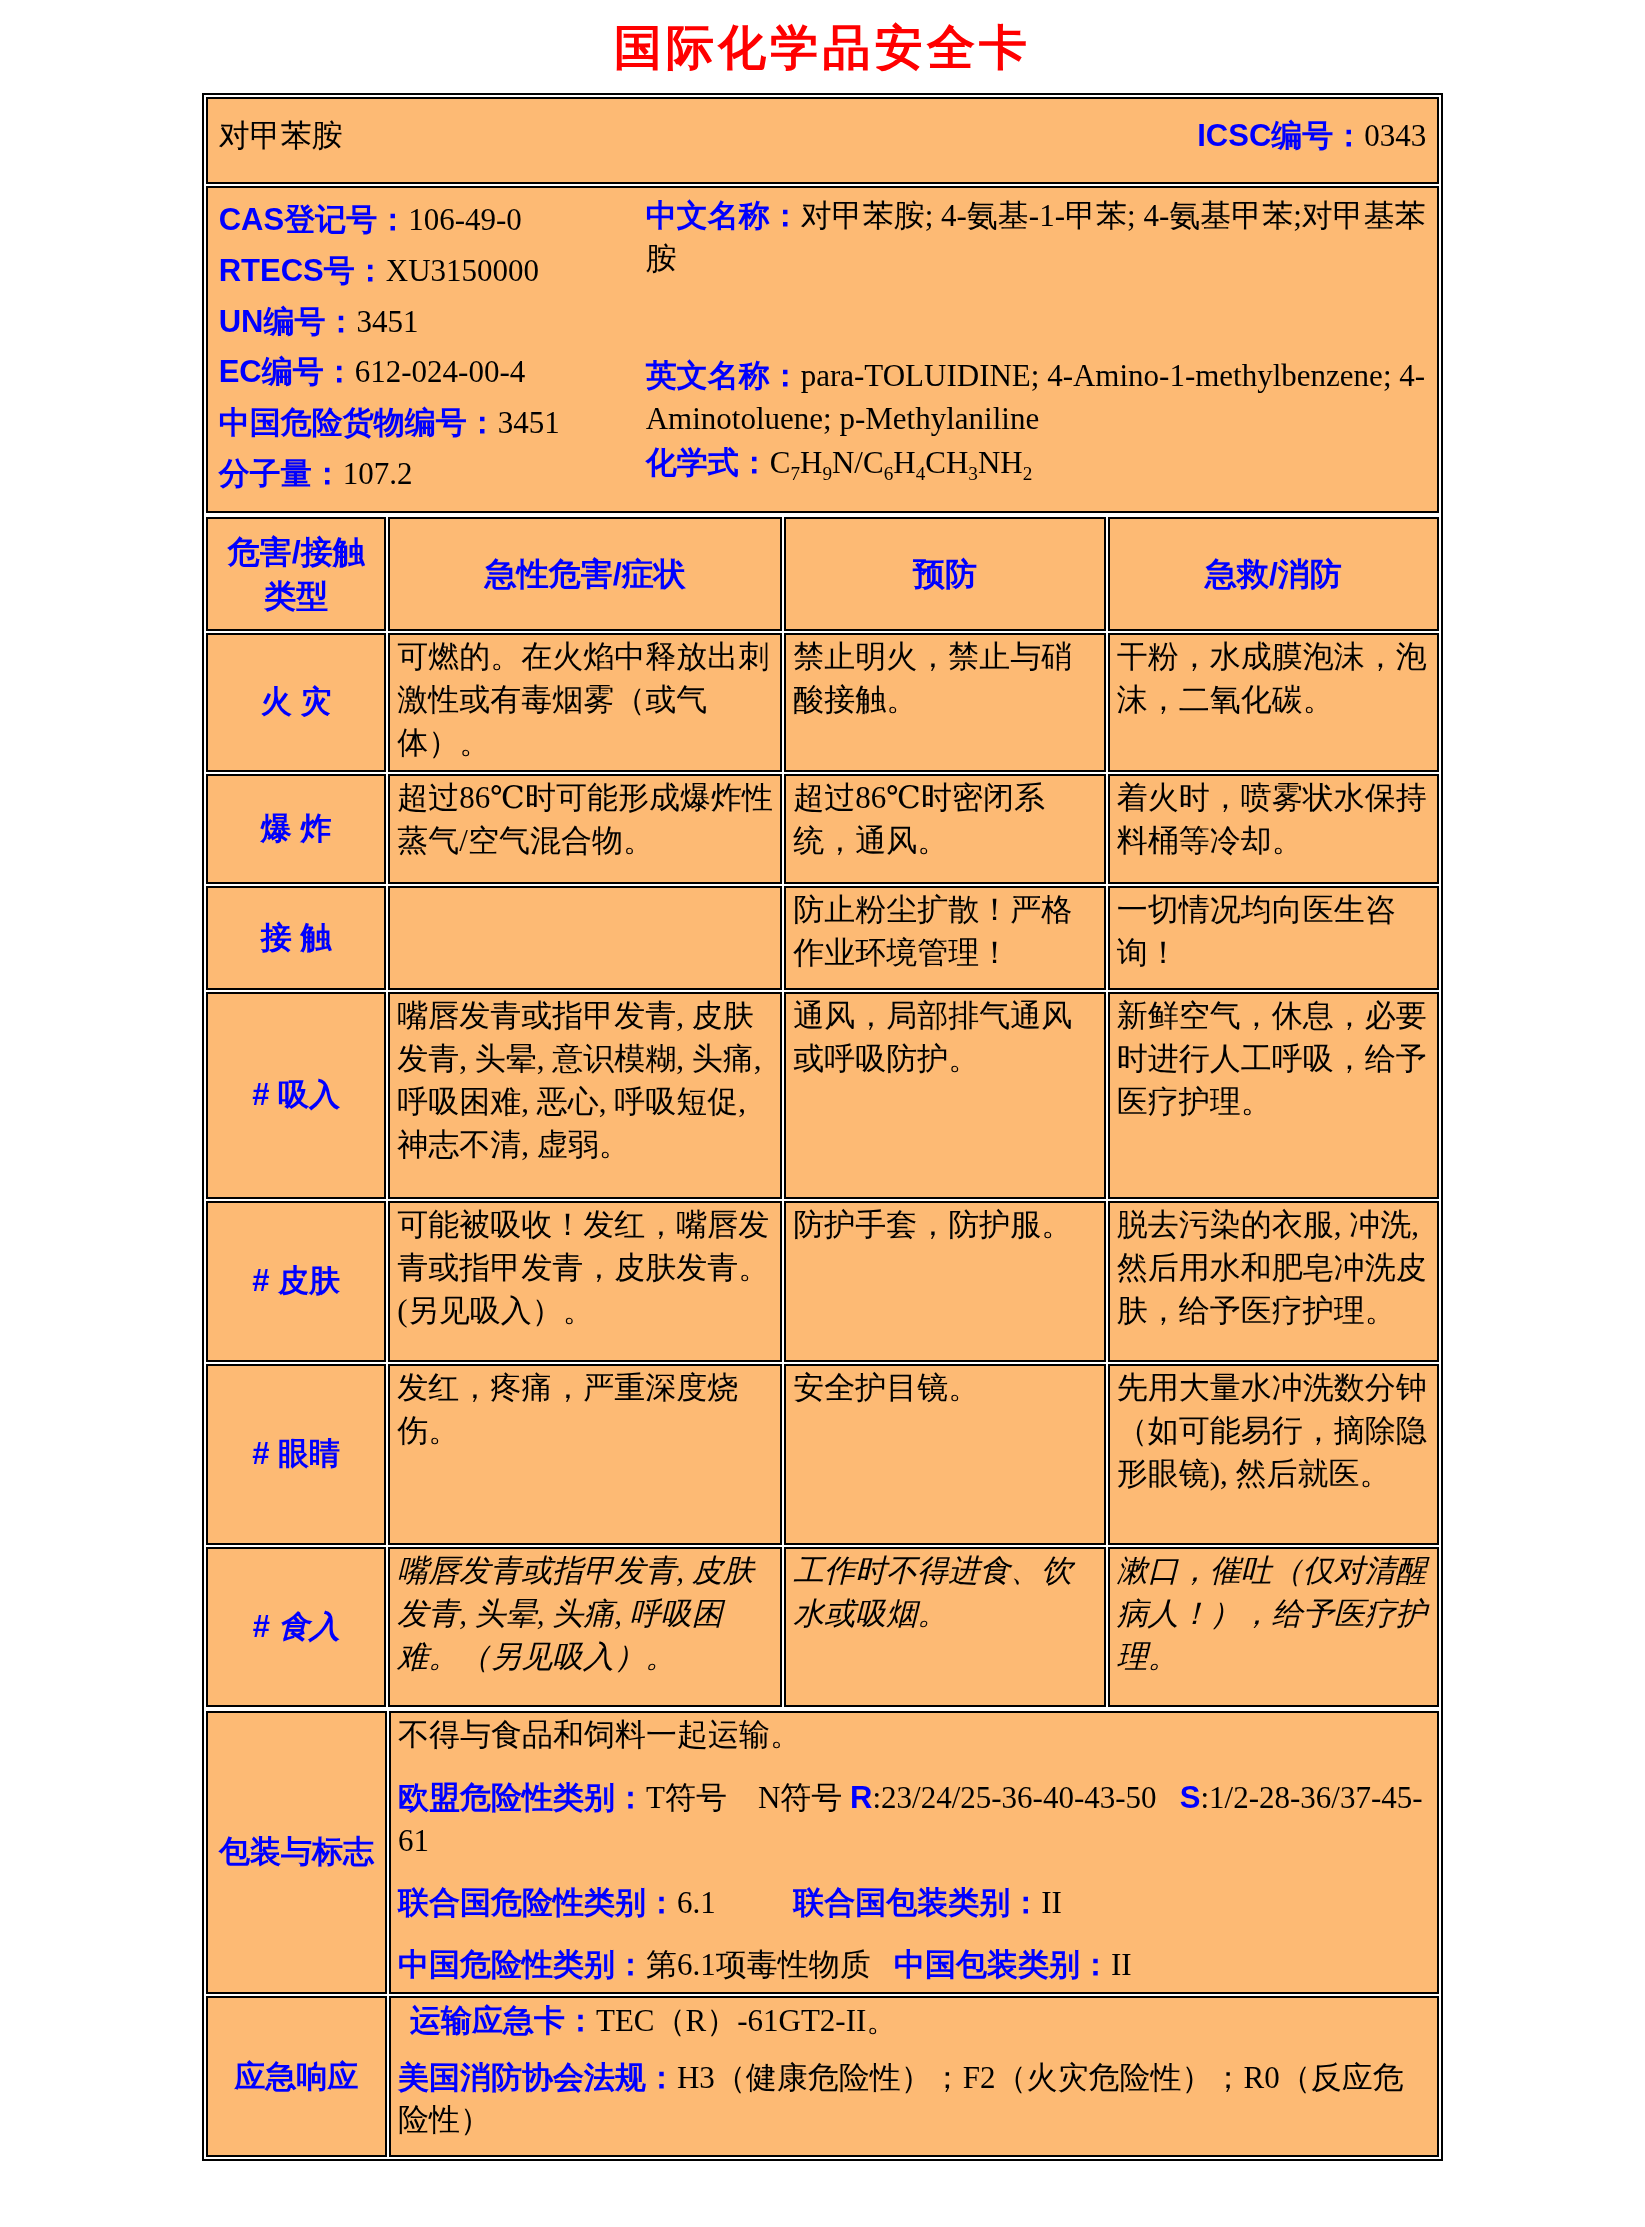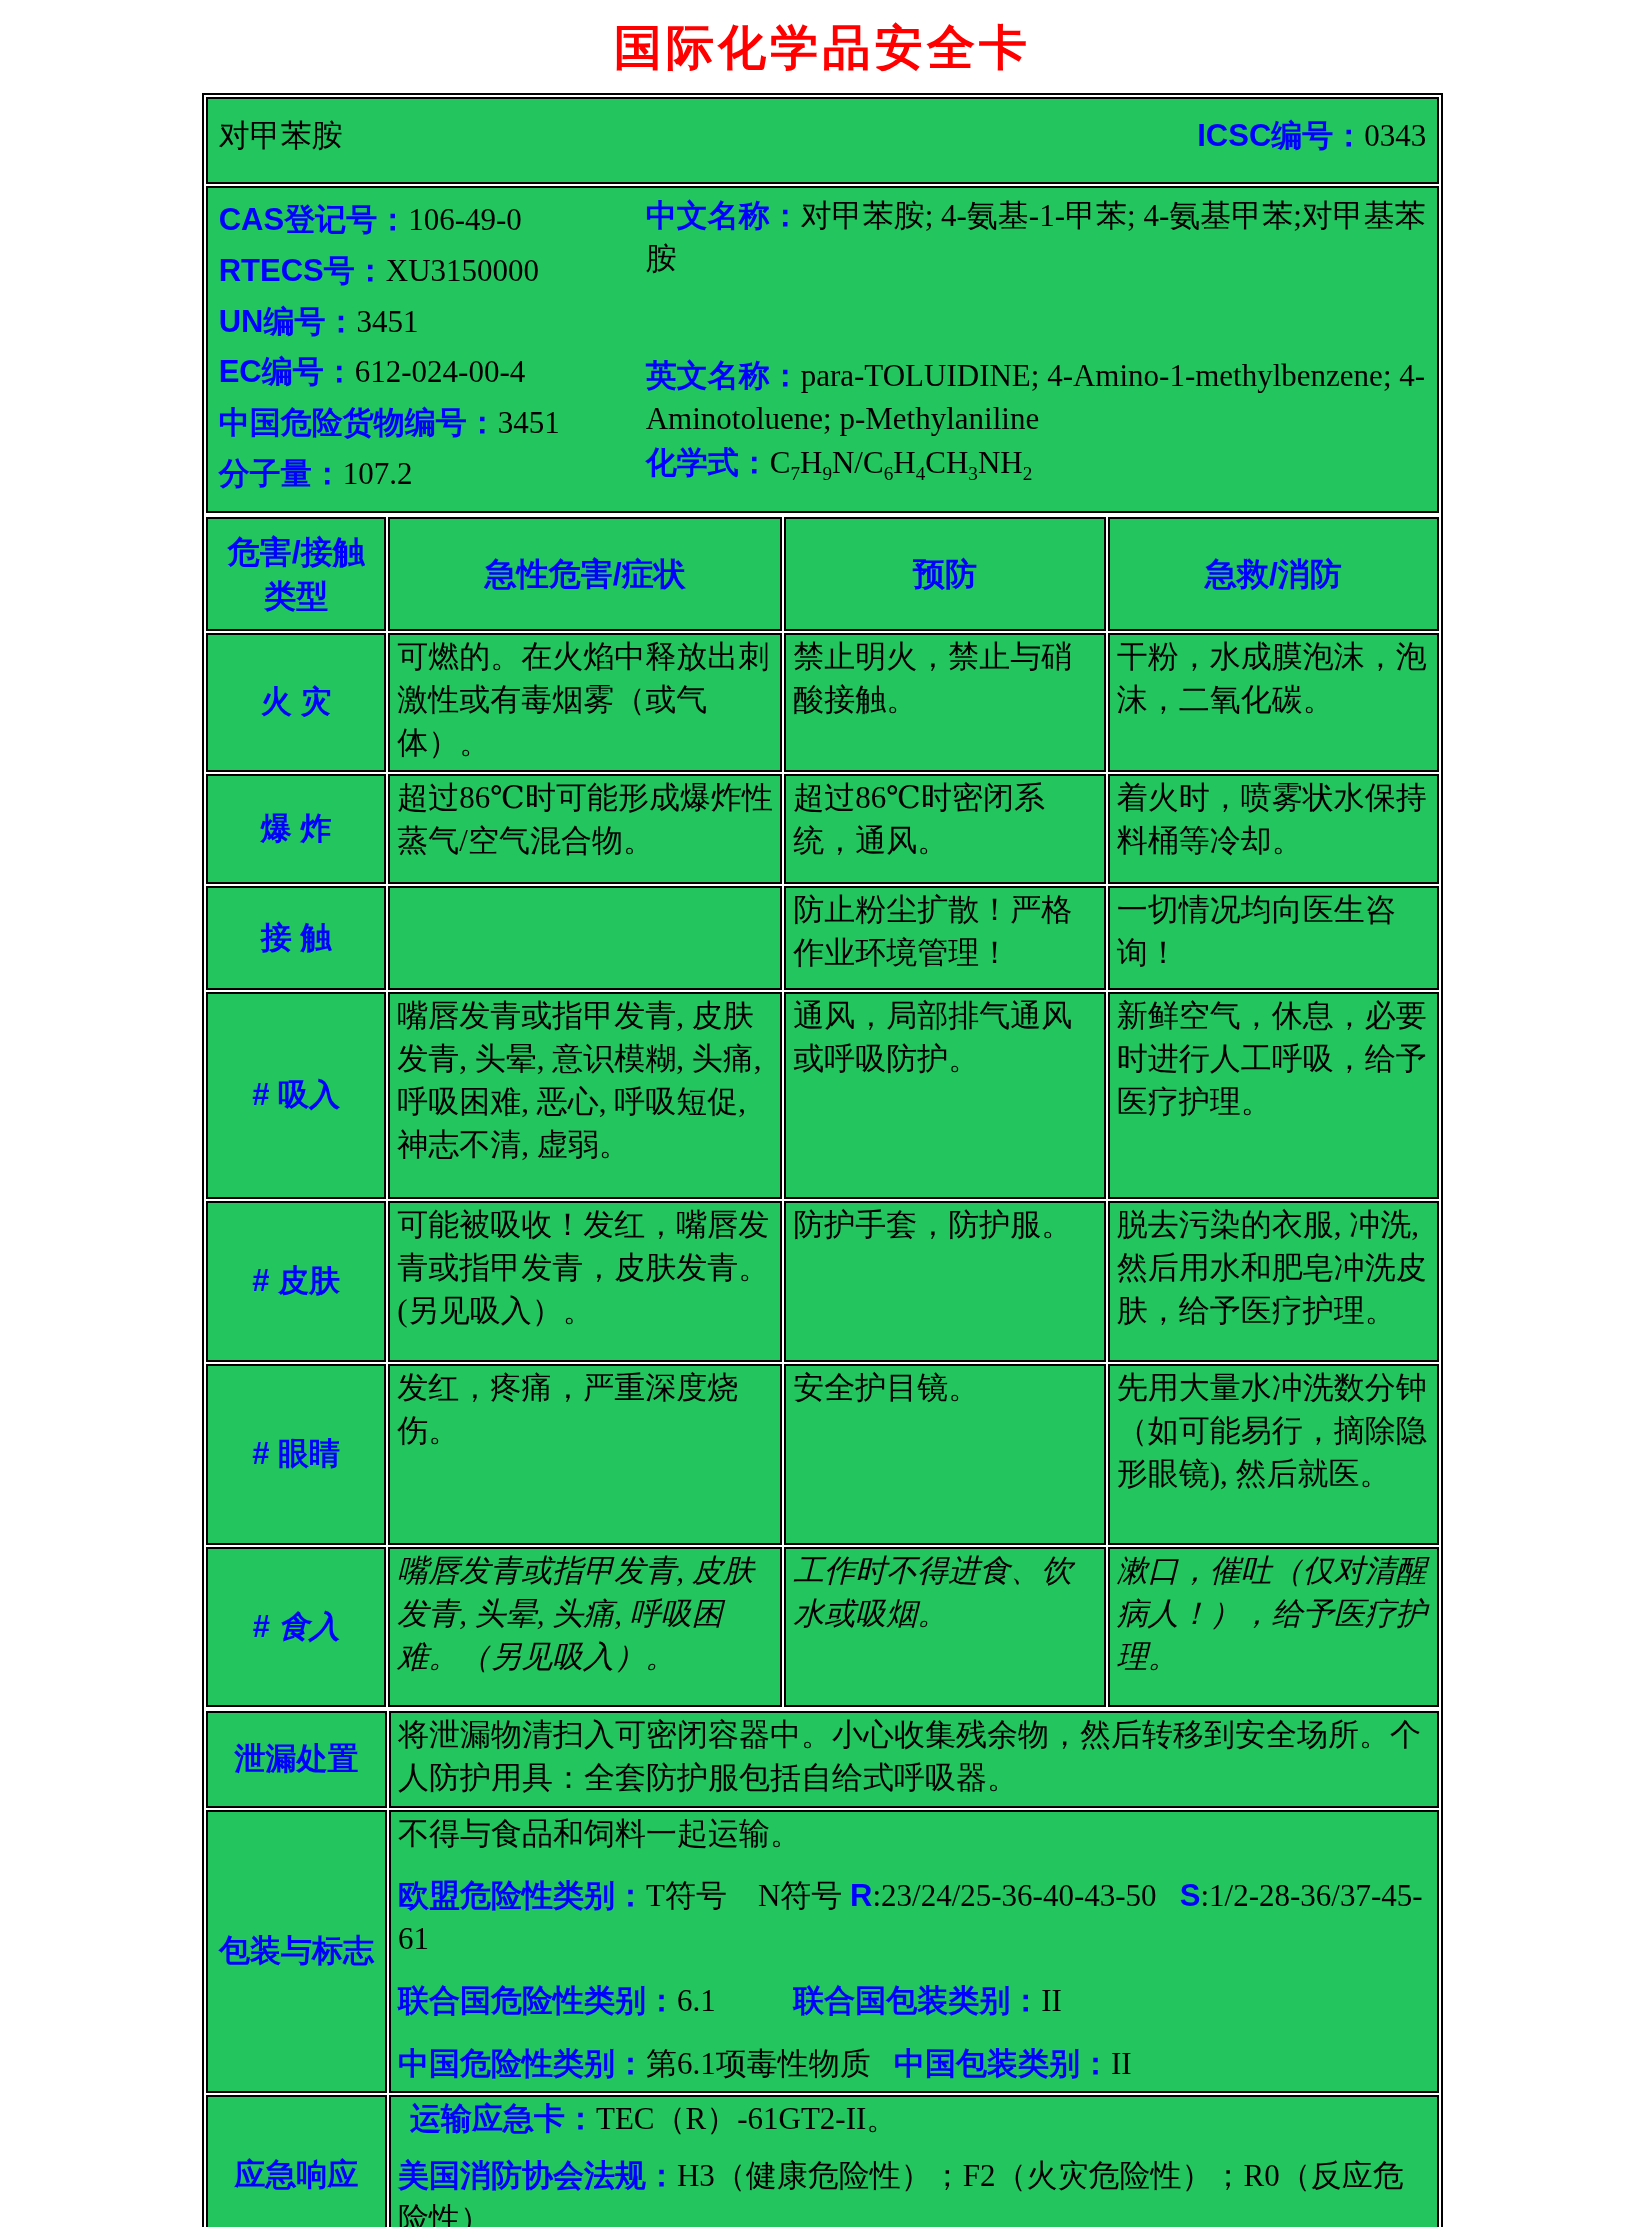--- a/index.html
+++ b/index.html
@@ -9,21 +9,21 @@
     color:#000;font-size:31px;line-height:1.38;
   }
   .page-title{
     margin:23.6px 0 21px 0;text-align:center;
     font-family:"Liberation Sans","DejaVu Sans",sans-serif;
     font-weight:bold;font-size:48px;line-height:1.0;
     color:#ff0000;letter-spacing:4.2px;
   }
   .card{width:1237px;margin:0 auto;border:2.8px solid #000;background:#fff;}
   table.sec{width:100%;border-collapse:separate;border-spacing:2.8px;table-layout:fixed;}
-  table.sec td,table.sec th{border:2.1px solid #000;background:#22c55e;box-sizing:border-box;}
+  table.sec td,table.sec th{border:2.1px solid #000;background:#fdba74;box-sizing:border-box;}
   .lbl{color:#0000fe;font-weight:bold;font-family:"Liberation Sans","DejaVu Sans",sans-serif;}
   .sub{vertical-align:sub;font-size:62%;line-height:0;}
   .pre{white-space:pre-line;}
   .rich{white-space:pre-wrap;}
 
   
   .row-a{display:flex;justify-content:space-between;align-items:flex-start;padding:15.3px 9.7px 23.6px 9.7px;}
   
   .row-b{display:flex;align-items:flex-start;padding:5.6px 9.7px 9.7px 9.7px;min-height:271px;}
   .ids{width:427px;flex:0 0 427px;line-height:1.64;}
@@ -153,24 +153,20 @@
     </tr>
   </tbody>
     </table>
 
   <table class="sec">
     <colgroup>
         <col style="width:14.7%">
         <col style="width:85.3%">
       </colgroup>
     <tbody>
-        <tr class="r-spill">
-      <td class="type">泄漏处置</td>
-      <td class="body">将泄漏物清扫入可密闭容器中。小心收集残余物，然后转移到安全场所。个人防护用具：全套防护服包括自给式呼吸器。</td>
-    </tr>
     <tr class="r-packaging">
       <td class="type">包装与标志</td>
       <td class="body">
         <p class="rich"><span>不得与食品和饲料一起运输。</span></p>
         <p class="rich"><span class="lbl">欧盟危险性类别：</span><span>T符号    N符号 </span><span class="lbl">R</span><span>:23/24/25-36-40-43-50   </span><span class="lbl">S</span><span>:1/2-28-36/37-45-61</span></p>
         <p class="rich"><span class="lbl">联合国危险性类别：</span><span>6.1          </span><span class="lbl">联合国包装类别：</span><span>II</span></p>
         <p class="rich"><span class="lbl">中国危险性类别：</span><span>第6.1项毒性物质   </span><span class="lbl">中国包装类别：</span><span>II</span></p>
       </td>
     </tr>
     <tr class="r-emergency">

